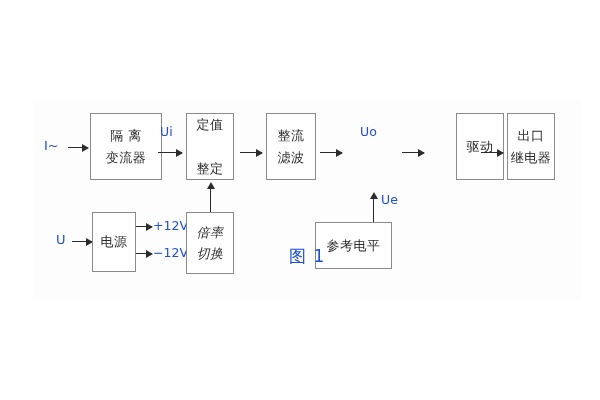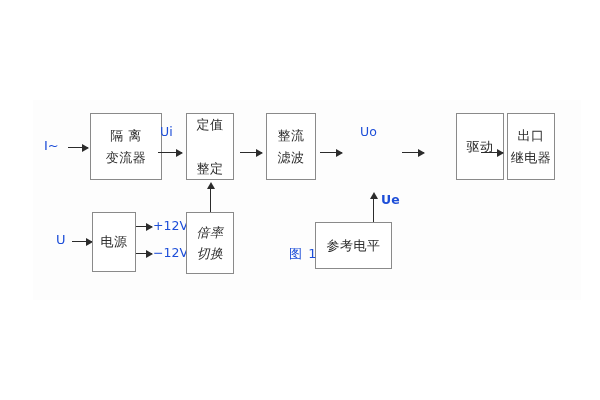--- a/index.html
+++ b/index.html
@@ -44,21 +44,21 @@
   .block .ln { display: block; }
 
   
   .lbl {
     position: absolute;
     color: #1d4ed8;
     font-size: 13px;
     white-space: nowrap;
   }
   .lbl.sm { font-size: 12.5px; }
-  .lbl.cap { font-size: 13px; letter-spacing: 1px; }
+  .lbl.cap { font-size: 17px; letter-spacing: 1px; }
 
   
   .harrow {
     position: absolute;
     height: 1px;
     background: #2b2b2b;
   }
   .harrow::after {
     content: "";
     position: absolute;
@@ -153,17 +153,17 @@
     <span class="ln">切换</span>
   </div>
 
   <div class="varrow" style="left:210px; top:188px; height:24px;"></div>
 
   <div class="block" style="left:315px; top:222px; width:77px; height:47px;align-items:center;">
     <span class="ln">参考电平</span>
   </div>
 
   <div class="varrow" style="left:373px; top:198px; height:24px;"></div>
-  <div class="lbl sm" style="left:381px; top:192px;font-weight:bold;">Ue</div>
+  <div class="lbl sm" style="left:381px; top:192px;">Ue</div>
 
   <div class="lbl cap" style="left:289px; top:245px;">图 1</div>
 
 </div>
 
 </body></html>

